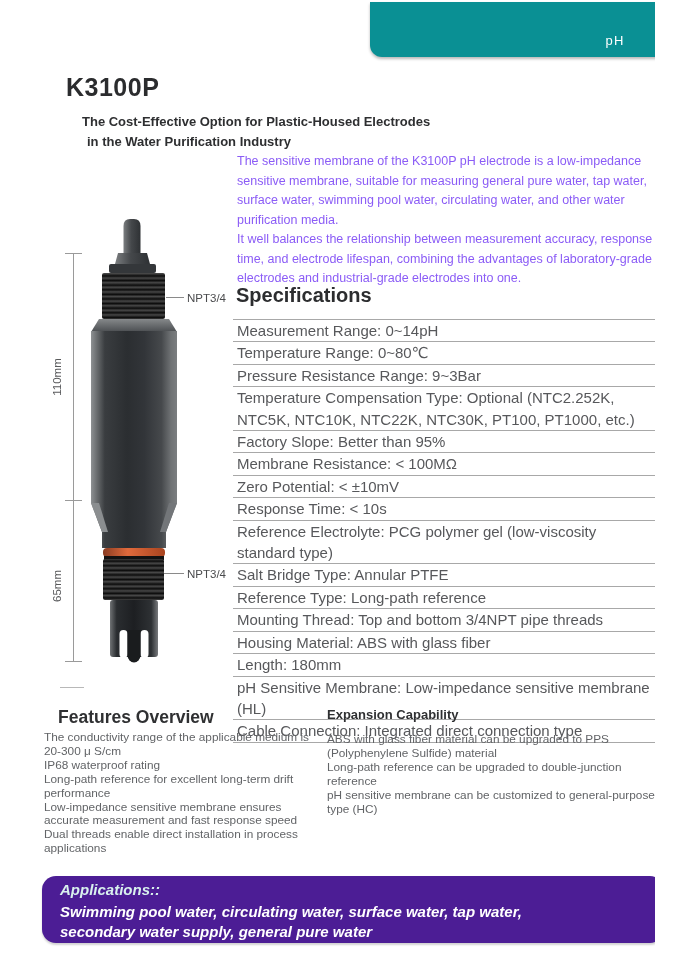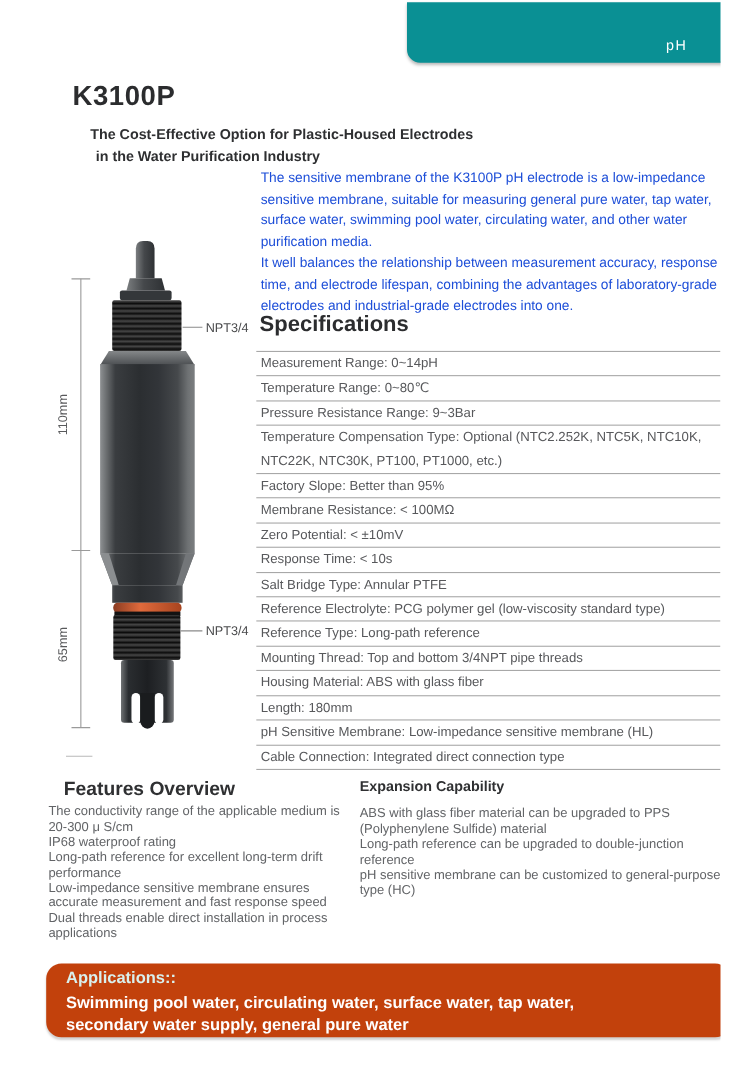--- a/index.html
+++ b/index.html
@@ -21,48 +21,49 @@
     position:absolute;left:63px;top:70px;margin:3px;
     font-size:25px;font-weight:700;color:#2b2c2e;letter-spacing:.5px;
   }
   .subtitle{
     position:absolute;left:82px;top:112px;font-size:13px;font-weight:700;color:#2e2f31;line-height:20px;
   }
   .subtitle .l2{margin-left:5px;}
   
   .description{
     position:absolute;left:237px;top:152px;width:427px;
-    font-size:12.5px;line-height:19.5px;color:#1d4ed8;
+    font-size:12.5px;line-height:19.5px;color:#8b5cf6;
   }
   
   .spec-heading{
     position:absolute;left:236px;top:284px;margin:0;
     font-size:20px;font-weight:700;color:#2c2d2f;
   }
   .spec-table{
     position:absolute;left:233px;top:319px;width:422px;
     border-top:1px solid #a8a8a8;
   }
   .spec-row{
-    font-size:12px;line-height:21.4px;color:#57585b;
+    font-size:15px;line-height:21.4px;color:#57585b;
     border-bottom:1px solid #a8a8a8;padding-left:4px;
   }
   
   .figure{position:absolute;left:28px;top:190px;width:210px;height:512px;}
   
   .features{position:absolute;left:44px;top:707px;width:272px;}
   .features h3{margin:0 0 3px 14px;font-size:17.5px;font-weight:700;color:#2f3032;}
   .expansion{position:absolute;left:327px;top:707px;width:338px;}
   .expansion h3{margin:0 0 11px 0;font-size:13px;font-weight:700;color:#2f3032;}
   .sec-item{font-size:11.8px;line-height:13.9px;color:#626467;}
   
   .app-box{
     position:absolute;left:42px;top:876px;width:622px;height:67px;
-    background:#c2410c;border-radius:14px;
+    background:#4c1d95;border-radius:14px;
     box-shadow:0 2px 2px rgba(0,0,0,.18);
+    font-style:italic;
   }
   .app-heading{
     position:absolute;left:18px;top:5px;font-size:15px;font-weight:700;color:#d9f1ee;
   }
   .app-text{
     position:absolute;left:18px;top:26px;width:530px;
     font-size:15px;font-weight:700;color:#ffffff;line-height:19.5px;
   }
 </style>
 </head>
@@ -97,23 +98,23 @@
       <div class="spec-row"><span>Temperature Compensation Type: Optional (NTC2.252K, NTC5K, NTC10K, NTC22K, NTC30K, PT100, PT1000, etc.)</span></div>
 
       <div class="spec-row"><span>Factory Slope: Better than 95%</span></div>
 
       <div class="spec-row"><span>Membrane Resistance: &lt; 100MΩ</span></div>
 
       <div class="spec-row"><span>Zero Potential: &lt; ±10mV</span></div>
 
       <div class="spec-row"><span>Response Time: &lt; 10s</span></div>
 
+      <div class="spec-row"><span>Reference Electrolyte: PCG polymer gel (low-viscosity standard type)</span></div>
+
       <div class="spec-row"><span>Salt Bridge Type: Annular PTFE</span></div>
-
-      <div class="spec-row"><span>Reference Electrolyte: PCG polymer gel (low-viscosity standard type)</span></div>
 
       <div class="spec-row"><span>Reference Type: Long-path reference</span></div>
 
       <div class="spec-row"><span>Mounting Thread: Top and bottom 3/4NPT pipe threads</span></div>
 
       <div class="spec-row"><span>Housing Material: ABS with glass fiber</span></div>
 
       <div class="spec-row"><span>Length: 180mm</span></div>
 
       <div class="spec-row"><span>pH Sensitive Membrane: Low-impedance sensitive membrane (HL)</span></div>

